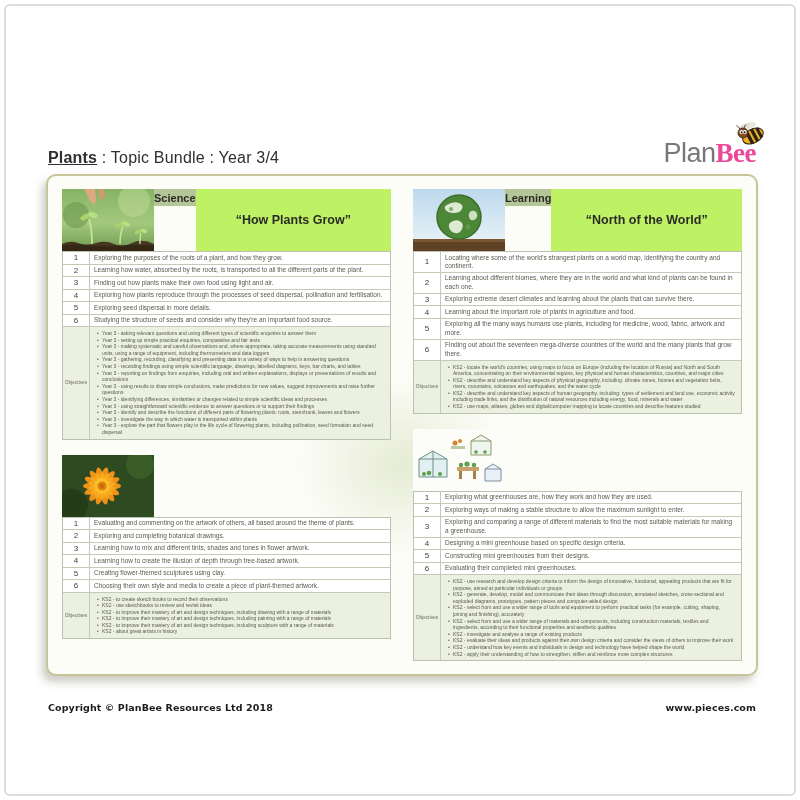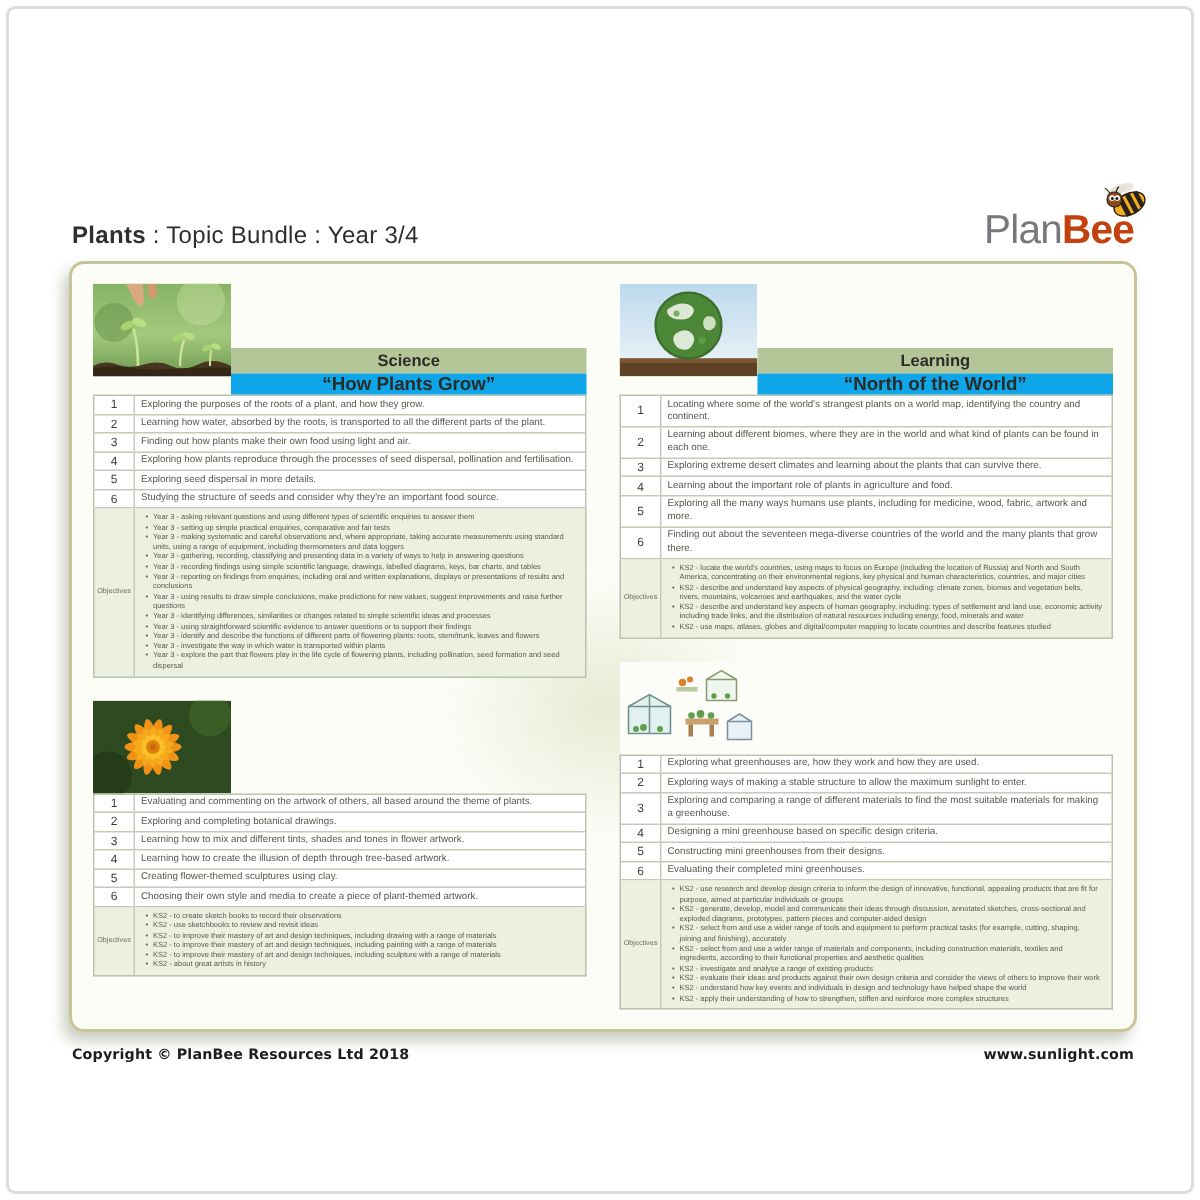--- a/index.html
+++ b/index.html
@@ -7,61 +7,61 @@
     width:800px;height:800px;box-sizing:border-box;
     background:#ffffff;position:relative;overflow:hidden;
     font-family:"Liberation Sans", sans-serif;
     padding:140px 42px 0 46px;
   }
   .frame{position:absolute;inset:4px;border:2px solid #dcdcdc;border-radius:6px;pointer-events:none;}
 
   
   .header{display:flex;justify-content:space-between;align-items:flex-end;margin-bottom:7px;padding:0 2px;}
   .page-title{font-size:16px;color:#2f2f2d;letter-spacing:.2px;}
-  .page-title .bold{font-weight:700;}
+  .page-title .bold{font-weight:700;text-decoration:underline;}
   .logo{position:relative;display:flex;align-items:flex-end;line-height:1;}
   .logo-plan{font-size:27px;color:#77787b;font-weight:400;letter-spacing:-.5px;}
-  .logo-bee{font-size:27px;color:#c2410c;font-weight:700;letter-spacing:-.5px;}
+  .logo-bee{font-size:27px;color:#ec4899;font-weight:700;letter-spacing:-.5px;font-family:Liberation Serif, serif;}
   .bee{position:absolute;top:-20px;right:-12px;}
 
   
   .card{
     position:relative;background:#fdfdf8;border:2px solid #c8c49a;border-radius:10px;
     box-shadow:-4px 6px 9px rgba(110,110,85,.35);
     padding:13px 14px;display:flex;gap:22px;
   }
   .watermark{position:absolute;left:50%;top:58%;width:230px;height:190px;transform:translate(-50%,-50%);
     background:radial-gradient(ellipse at center, rgba(214,224,188,.6), rgba(255,255,255,0) 68%);pointer-events:none;}
   .col{flex:1;display:flex;flex-direction:column;gap:15px;min-width:0;position:relative;}
 
   
   .sec-header{display:flex;}
   .thumb{width:92px;height:62px;flex:none;overflow:hidden;}
   .thumb svg{display:block;}
-  .sec-titles{flex:1;display:flex;flex-direction:column;min-width:0;margin-top:43px;}
+  .sec-titles{flex:1;display:flex;flex-direction:row;min-width:0;}
   .sec-title{height:17px;background:#b4c698;display:flex;align-items:center;justify-content:center;
     font-weight:700;font-size:11px;color:#2b2b27;}
-  .sec-subtitle{flex:1;background:#0ea5e9;display:flex;align-items:center;justify-content:center;
+  .sec-subtitle{flex:1;background:#bef264;display:flex;align-items:center;justify-content:center;
     font-weight:700;font-size:12.5px;color:#2b2b27;}
 
   .lessons{border:1px solid #bcc2b0;border-bottom:none;background:#ffffff;}
   .lesson-row{display:flex;border-bottom:1px solid #c4c9b8;min-height:11.5px;}
   .lesson-num{width:26px;flex:none;border-right:1px solid #c4c9b8;display:flex;align-items:center;justify-content:center;
     font-size:8px;color:#3d3d39;}
   .lesson-text{flex:1;padding:1.5px 4px;font-size:6.5px;line-height:1.3;color:#575a4f;display:flex;align-items:center;}
 
   .objectives-row{display:flex;border:1px solid #bcc2b0;border-top:none;background:#ecf0e1;}
   .obj-label{width:26px;flex:none;border-right:1px solid #c4c9b8;display:flex;align-items:center;justify-content:center;
     font-size:4.8px;color:#6a6d60;}
   .obj-list{flex:1;margin:0;padding:3px 6px;list-style:none;}
   .obj-list li{font-size:5px;line-height:1.32;color:#575a4f;padding-left:6px;position:relative;}
   .obj-list li::before{content:"\2022";position:absolute;left:1px;top:0;}
 
   
-  .footer{display:flex;justify-content:space-between;margin-top:10px;padding:0 2px;
+  .footer{display:flex;justify-content:space-between;margin-top:26px;padding:0 2px;
     font-family:"DejaVu Sans", sans-serif;font-weight:700;font-size:9.5px;color:#1d1d1b;letter-spacing:.1px;}
 </style>
 </head>
 <body>
 
 <div class="frame"></div>
 
 <div class="header">
   <div class="page-title">
     <span class="bold">Plants</span><span> : Topic Bundle : Year 3/4</span>
@@ -403,14 +403,14 @@
             <li>KS2 - apply their understanding of how to strengthen, stiffen and reinforce more complex structures</li>
           </ul>
       </div>
     </section>
 
   </div>
 </div>
 
 <div class="footer">
   <span>Copyright © PlanBee Resources Ltd 2018</span>
-  <span>www.sunlight.com</span>
+  <span>www.pieces.com</span>
 </div>
 
 </body></html>

